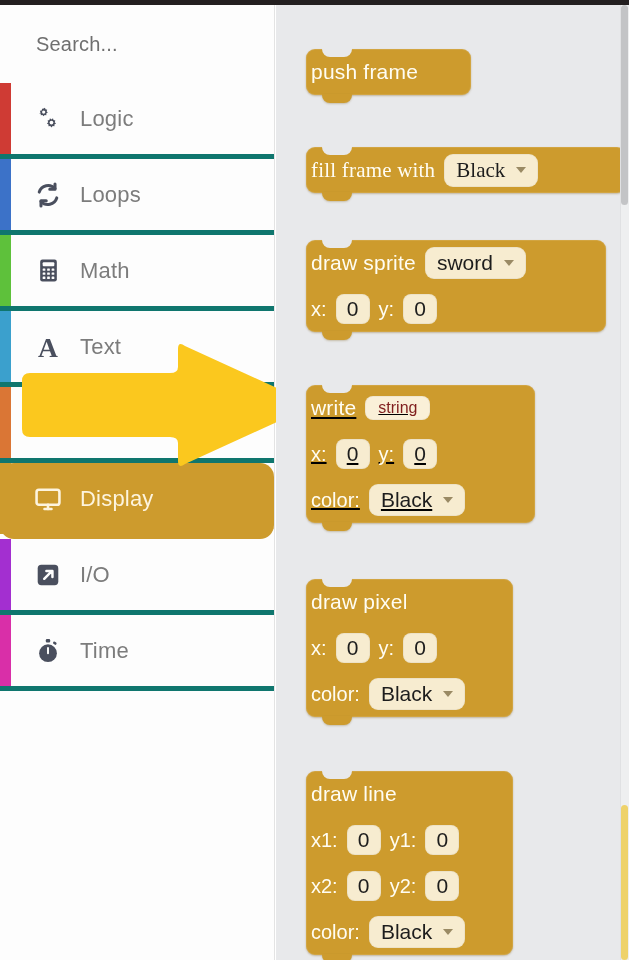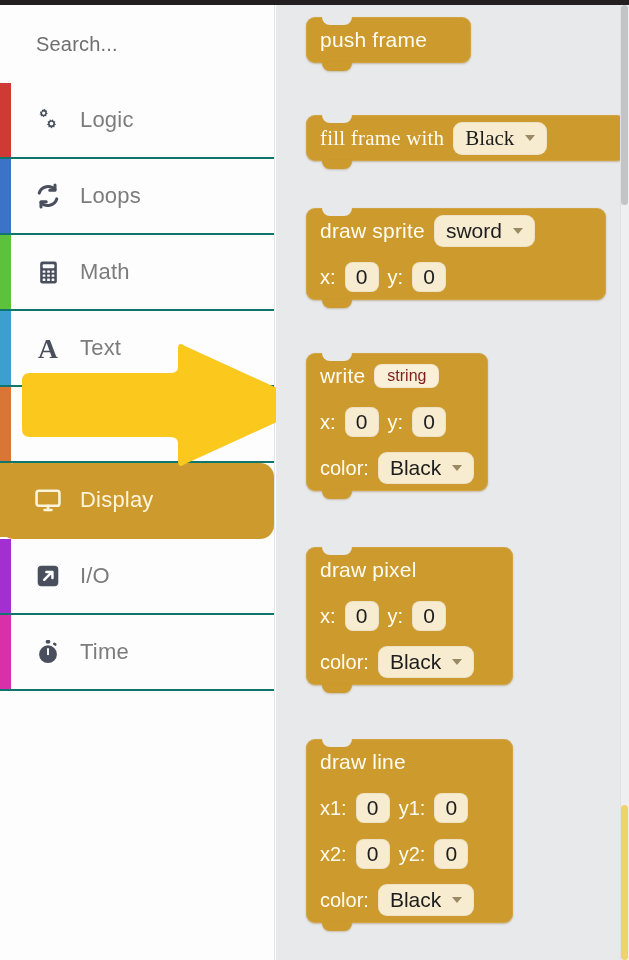--- a/index.html
+++ b/index.html
@@ -34,21 +34,21 @@
   }
   .search-placeholder {
     font-size: 20px;
     color: #6f6f6f;
     letter-spacing: .2px;
   }
   .cat {
     position: relative;
     height: 76px;
     display: flex; align-items: center;
-    border-bottom: 2px solid #0f766e;
+    border-bottom: 5px solid #0f766e;
     background: #fdfdfd;
   }
   .cat .stripe {
     position: absolute; left: 0; top: 0;
     width: 11px; height: 100%;
   }
   .cat .ico {
     width: 44px;
     margin-left: 26px;
     display: flex; align-items: center; justify-content: center;
@@ -98,21 +98,22 @@
     background: #eed26a;
   }
 
   
   .block {
     position: absolute;
     background: #cd9b2d;
     border-radius: 9px;
     box-shadow: 0 1px 2px rgba(120,90,20,.35),
                 inset 0 0 0 1px rgba(255,255,255,.10);
-    padding: 0 14px;
+    padding: 0 5px;
+    margin-top: 32px;
   }
   
   .block .notch {
     position: absolute; left: 16px; top: -1px;
     width: 30px; height: 9px;
     background: #e8e9eb;
     border-radius: 0 0 8px 8px;
   }
   
   .block .bump {
@@ -329,21 +330,21 @@
             </span>
           </div>
           <div class="blk-row">
             <span class="blk-lbl">x:</span>
             <span class="num">0</span>
             <span class="blk-lbl">y:</span>
             <span class="num">0</span>
           </div>
           <div class="bump"></div>
         </div>
-        <div class="block" style="top: 348px; left: 30px; width: 182px;">
+        <div class="block" style="top: 348px; left: 30px; width: 229px; text-decoration: underline;">
           <div class="notch"></div>
           <div class="blk-row">
             <span class="blk-text">write</span>
             <span class="txtin">string</span>
           </div>
           <div class="blk-row">
             <span class="blk-lbl">x:</span>
             <span class="num">0</span>
             <span class="blk-lbl">y:</span>
             <span class="num">0</span>

